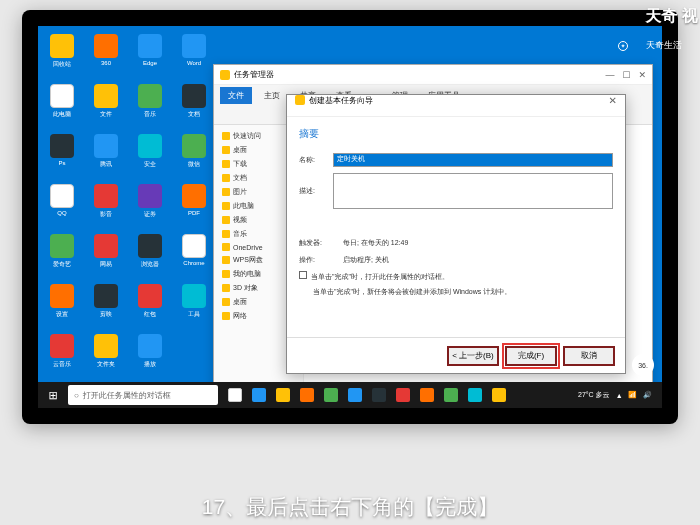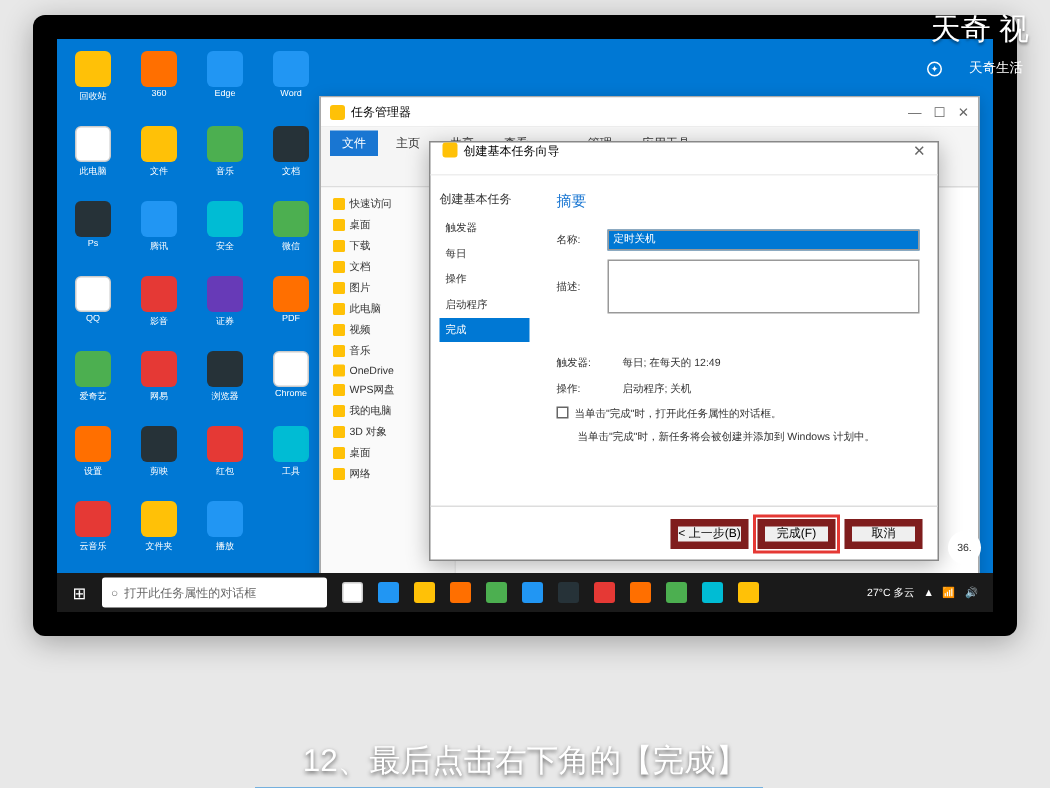--- a/index.html
+++ b/index.html
@@ -37,31 +37,31 @@
 .wiz-content{flex:1;padding:10px 12px;font-size:7px}
 .wiz-heading{font-size:10px;color:#1976d2;margin-bottom:12px}
 .wiz-row{display:flex;align-items:center;margin-bottom:6px;gap:6px}
 .wiz-lbl{width:28px;color:#333}
 .wiz-input{flex:1;height:14px;border:1px solid #999;background:#fff;padding:0 3px;font-size:7px}
 .wiz-input.hl{background:#0078d4;color:#fff}
 .wiz-textarea{flex:1;height:36px;border:1px solid #999;background:#fff}
 .wiz-info{margin-top:28px;font-size:7px;color:#333;line-height:1.6}
 .wiz-note{display:flex;align-items:flex-start;gap:4px;margin-top:4px}
 .wiz-footer{height:36px;border-top:1px solid #ddd;display:flex;align-items:center;justify-content:flex-end;padding:0 10px;gap:6px}
-.wiz-btn{min-width:52px;height:20px;border:5px solid #7f1d1d;background:#efefef;font-size:8px;display:flex;align-items:center;justify-content:center;cursor:pointer}
+.wiz-btn{min-width:52px;height:20px;border:2px solid #7f1d1d;background:#efefef;font-size:8px;display:flex;align-items:center;justify-content:center;cursor:pointer}
 .wiz-btn.hl{outline:2px solid #e53935;outline-offset:1px}
 .taskbar{position:absolute;bottom:0;left:0;right:0;height:26px;background:#1a1a1a;display:flex;align-items:center;padding:0 4px}
 .start{width:22px;height:22px;display:flex;align-items:center;justify-content:center;color:#fff;font-size:11px}
 .search{width:150px;height:20px;background:#fff;border-radius:2px;display:flex;align-items:center;padding:0 6px;font-size:8px;color:#666;margin-left:4px}
 .tb-icons{display:flex;gap:2px;margin-left:6px}
 .tb-ico{width:22px;height:22px;display:flex;align-items:center;justify-content:center}
 .tb-ico-img{width:14px;height:14px;border-radius:2px}
 .tray{margin-left:auto;display:flex;align-items:center;gap:6px;font-size:7px;color:#fff;padding-right:6px}
 .weather-badge{position:absolute;bottom:32px;right:8px;width:22px;height:22px;background:#fff;border-radius:50%;display:flex;align-items:center;justify-content:center;font-size:7px;color:#333}
-.watermark{position:absolute;top:6px;right:14px;color:#fff;font-size:20px;font-weight:normal;text-shadow:0 1px 2px rgba(0,0,0,.5)}
+.watermark{position:absolute;top:6px;right:2px;color:#fff;font-size:16px;font-weight:bold;text-shadow:0 1px 2px rgba(0,0,0,.5)}
 .watermark2{position:absolute;top:39px;right:18px;color:#fff;font-size:9px;display:flex;align-items:center;gap:18px}
 .wm-ico{width:10px;height:10px;border:1.5px solid #fff;border-radius:50%;display:inline-flex;align-items:center;justify-content:center;font-size:6px}
 .caption{position:absolute;bottom:4px;left:0;right:0;text-align:center;font-size:21px;color:#fff;font-weight:500;text-shadow:0 1px 3px rgba(0,0,0,.6)}
 </style>
 </head>
 <body>
 
 <div class="monitor">
   <div class="screen">
     <div class="desktop">
@@ -258,30 +258,20 @@
         <div class="fm-status">20 个项目　选中 1 个项目　1.10 KB</div>
       </div>
 
       <div class="wizard">
         <div class="wiz-title">
           <div class="wiz-title-ico"></div>
           <span>创建基本任务向导</span>
           <span class="wiz-close">✕</span>
         </div>
         <div class="wiz-body">
-          <div class="wiz-nav">
-            <div class="wiz-nav-hdr">创建基本任务</div>
-            <div id="wiz-nav-items">
-                <div class="wiz-nav-item">触发器</div>
-                <div class="wiz-nav-item">每日</div>
-                <div class="wiz-nav-item">操作</div>
-                <div class="wiz-nav-item">启动程序</div>
-                <div class="wiz-nav-item sel">完成</div>
-              </div>
-          </div>
           <div class="wiz-content">
             <div class="wiz-heading">摘要</div>
             <div class="wiz-row">
               <span class="wiz-lbl">名称:</span>
               <div class="wiz-input hl">定时关机</div>
             </div>
             <div class="wiz-row">
               <span class="wiz-lbl">描述:</span>
               <div class="wiz-textarea"></div>
             </div>
@@ -364,13 +354,13 @@
       </div>
     </div>
   </div>
 </div>
 
 <div class="watermark">天奇 视</div>
 <div class="watermark2">
   <span class="wm-ico">✦</span>
   <span>天奇生活</span>
 </div>
-<div class="caption">12、最后点击右下角的【完成】</div>
+<div class="caption">17、最后点击右下角的【完成】</div>
 
 </body></html>

